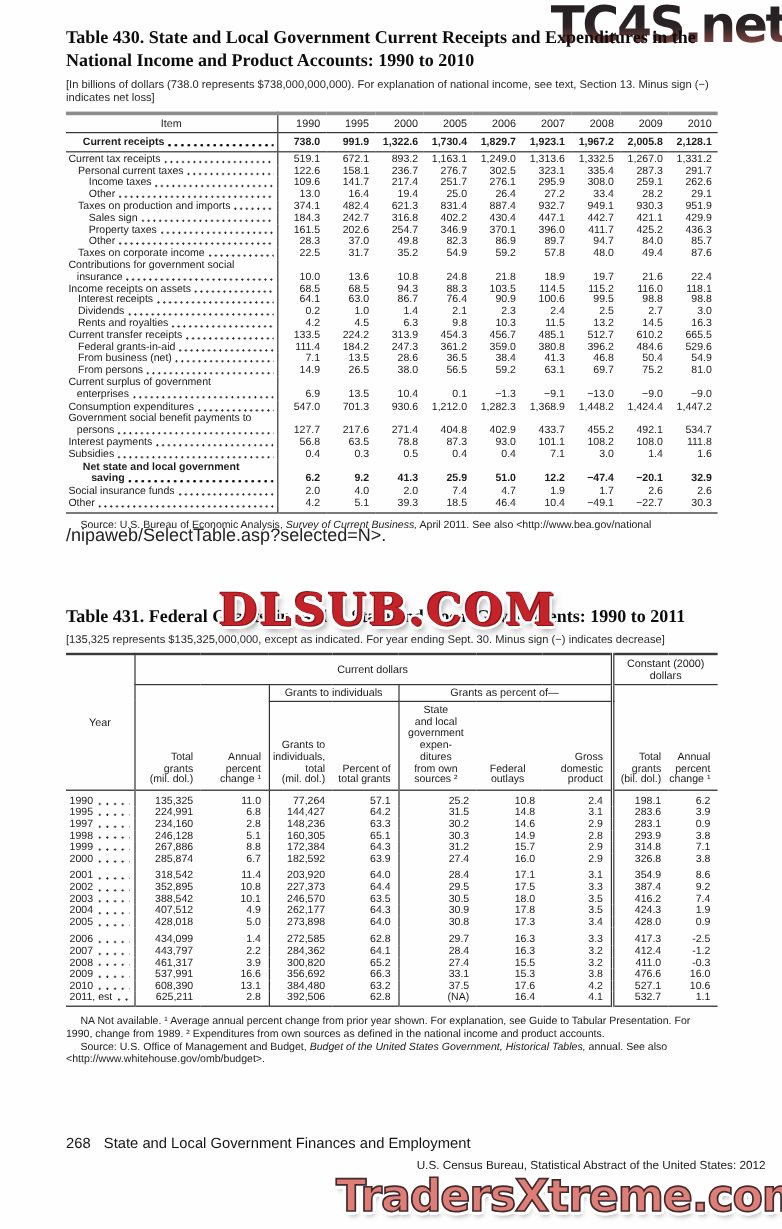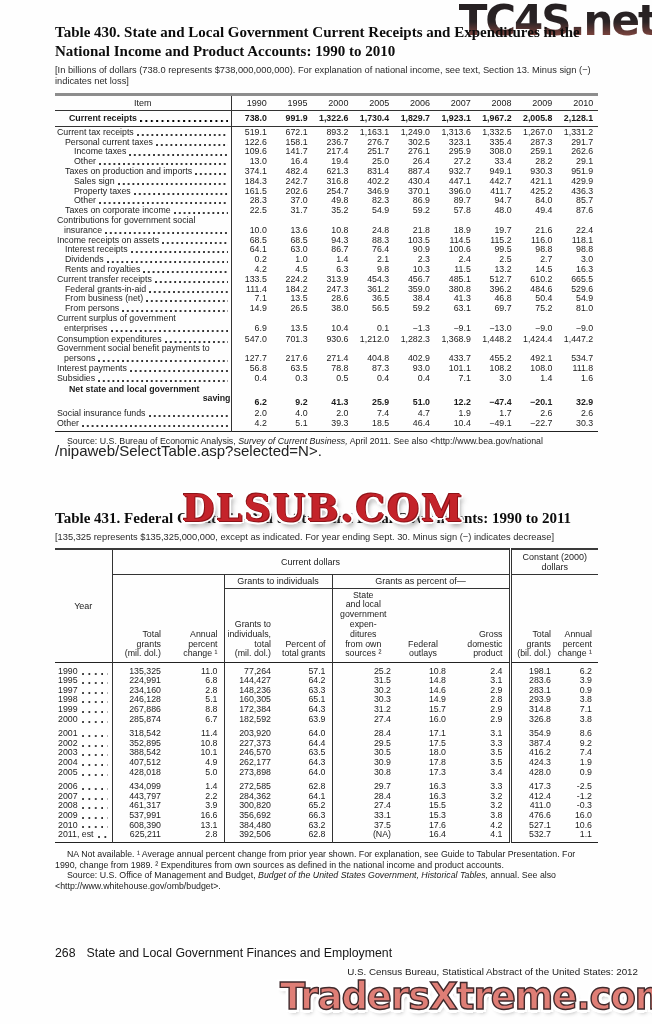--- a/index.html
+++ b/index.html
@@ -35,21 +35,21 @@
 
   .lab { display:flex; align-items:flex-end; }
   .lab .txt { white-space:nowrap; }
   .dots { flex:1 1 auto; height:2.2px; margin:0 3px 1.5px 3px;
     background-image:radial-gradient(circle at 1.1px 1.1px, #2c2c2c 0.8px, transparent 1.05px);
     background-size:4.8px 2.2px; background-repeat:repeat-x; }
   tr.bold .dots { background-image:radial-gradient(circle at 1.2px 1.2px, #000 1px, transparent 1.25px);
     background-size:5.4px 2.4px; height:2.4px; }
   .l1.i0 { padding-left:2px; } .l1.i1 { padding-left:10px; } .l1.i2 { padding-left:19px; }
   .l2.i0 { padding-left:9px; }
-  .l1.bi { padding-left:14px; } .l2.bi { padding-left:21px;flex-direction:column; }
+  .l1.bi { padding-left:14px; } .l2.bi { padding-left:21px; }
 
   .src-note { font-size:8.8px; line-height:10.5px; margin-top:4px; text-indent:12px; color:#222; }
   .src-line2 { font-size:15px; line-height:10.5px; color:#222; }
 
   
   #t431 { margin-top:5px; border-top:2.5px solid #3a3a3a; border-bottom:1.8px solid #222; }
   #t431 thead { border-bottom:1.5px solid #222; }
   #t431 th { font-weight:normal; }
   #t431 th.grp { font-size:9px; padding:2px 0 2px 0; text-align:center; border-bottom:1px solid #333; }
   #t431 th.subgrp { font-size:9px; padding:1.5px 0; text-align:center;

